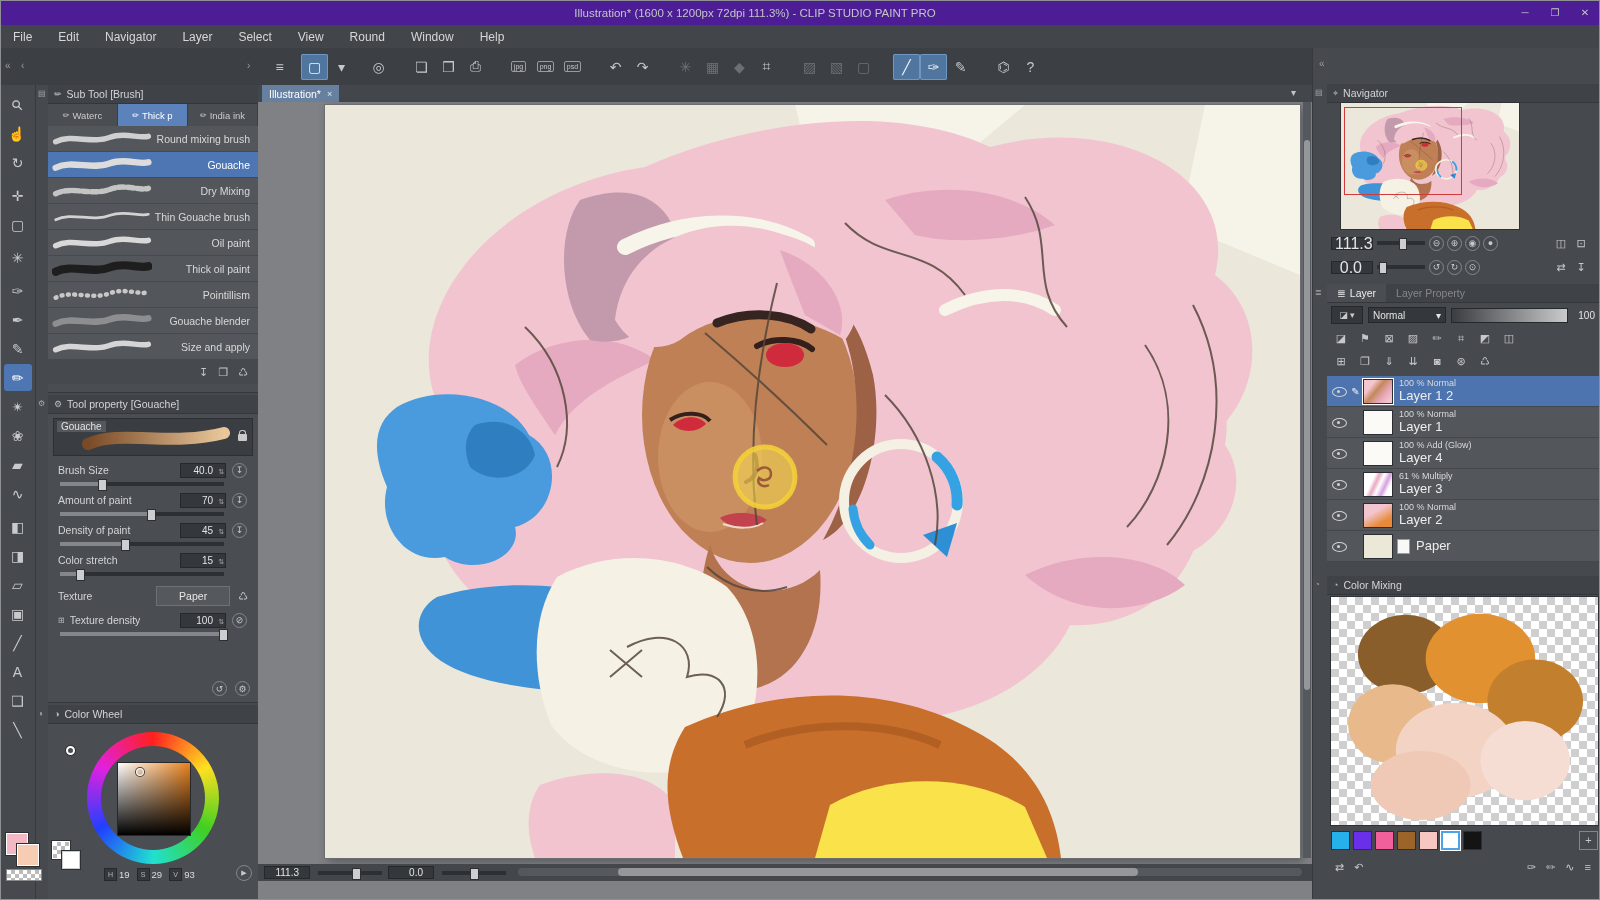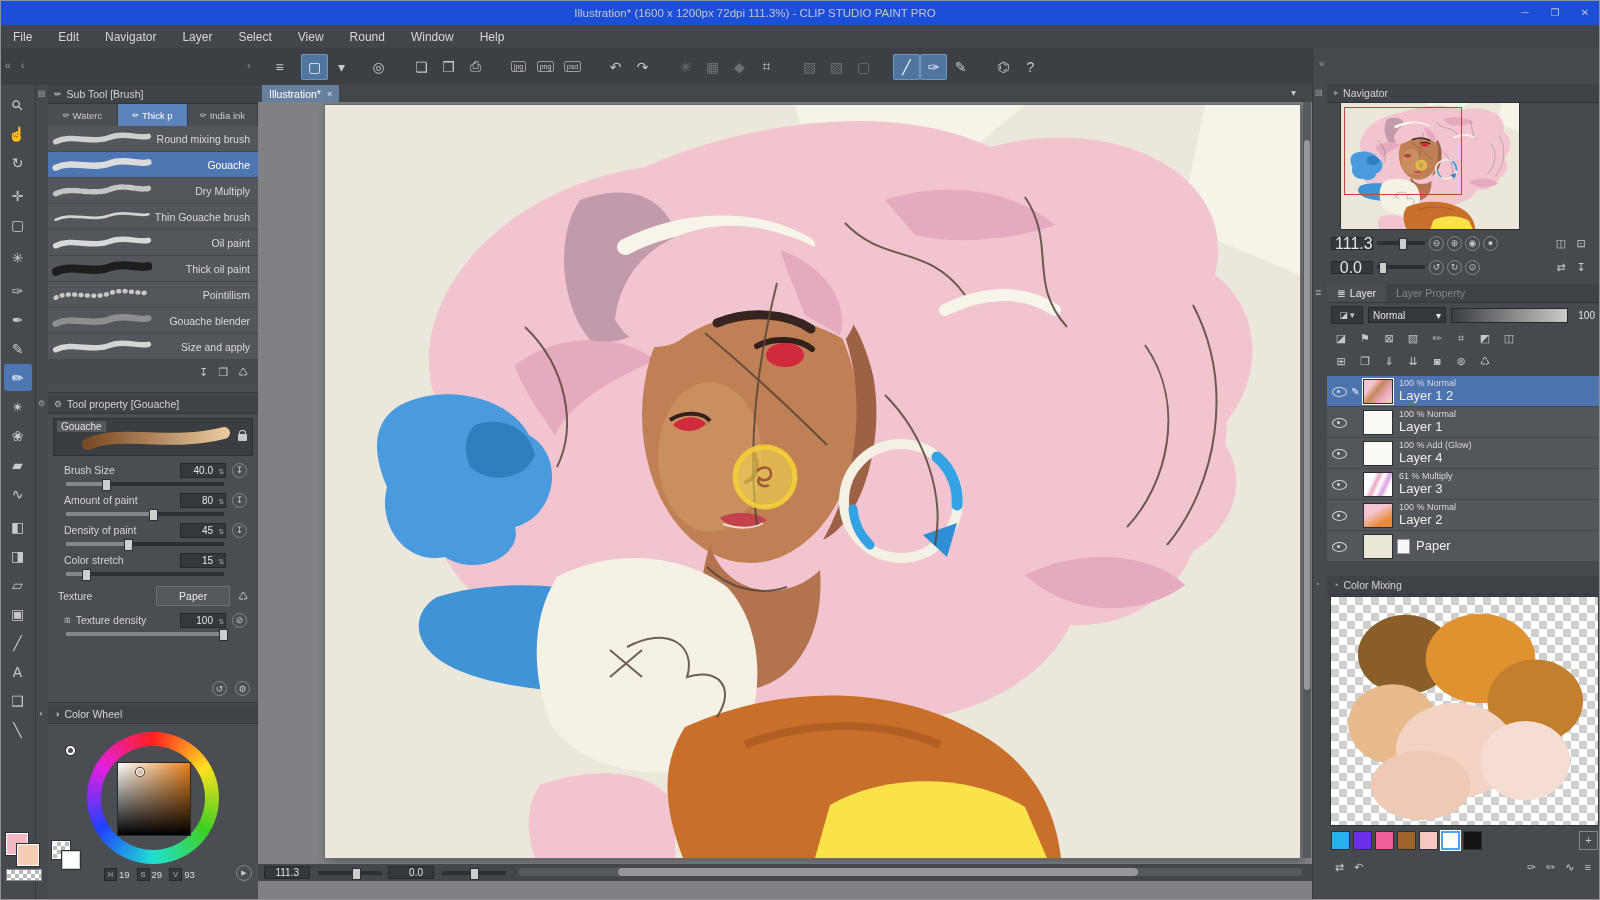--- a/index.html
+++ b/index.html
@@ -1,21 +1,21 @@
 <!DOCTYPE html>
 <html><head>
 <meta charset="utf-8">
 <style>
   html,body{margin:0;padding:0}
   body{width:1600px;height:900px;overflow:hidden;position:relative;background:#43464b;
        font-family:"Liberation Sans",sans-serif;color:#d8d9da;-webkit-user-select:none;user-select:none}
   .abs{position:absolute}
   .frame{position:absolute;inset:0;border:1px solid #8e9093;pointer-events:none;z-index:99}
   
-  .titlebar{left:0;top:0;width:1600px;height:25px;background:#1d4ed8;display:flex;align-items:center}
+  .titlebar{left:0;top:0;width:1600px;height:25px;background:#4c1d95;display:flex;align-items:center}
   .titlebar .title{flex:1;text-align:center;font-size:11.5px;color:#c3c5c7}
   .win-btn{width:30px;height:25px;display:flex;align-items:center;justify-content:center;font-size:10px;color:#c3c5c7}
   .menubar{left:0;top:25px;width:1600px;height:23px;background:#42454a;display:flex;align-items:center;border-bottom:1px solid #34373b}
   .menu-item{padding:0 13px;font-size:12px;height:23px;display:flex;align-items:center;color:#d6d7d8}
   .toolbar{left:0;top:48px;width:1600px;height:37px;background:#3c3f44;border-bottom:1px solid #2e3135;display:flex;align-items:center}
   .tb-arrows{position:absolute;font-size:10px;color:#9b9da0;top:12px}
   .tb-items{display:flex;align-items:center;margin-left:266px}
   .tb-item{width:27px;height:26px;border-radius:2px;display:flex;align-items:center;justify-content:center;font-size:14px;color:#c6c8ca}
   .tb-item.active{background:#50759f;color:#f0f4f8;box-shadow:inset 0 0 0 1px #6f97c4}
   .tb-item.disabled{opacity:.35}
@@ -39,21 +39,21 @@
   .brush-row.selected{background:#4d76b2;color:#fff}
   .brush-row svg{flex:0 0 100px}
   .brush-name{flex:1;text-align:right;font-size:10.5px;padding-right:4px;white-space:nowrap;overflow:hidden}
   .sub-footer{height:24px;display:flex;align-items:center;justify-content:flex-end;gap:10px;padding:0 10px;background:#46494e;font-size:11px;color:#c3c5c7}
   
   .tp-preview{margin:4px 5px;height:36px;background:#3a3d41;border:1px solid #2c2f33;position:relative}
   .tp-brushname{position:absolute;left:3px;top:2px;font-size:10px;background:#55585c;padding:0 4px;color:#e0e1e2}
   .tp-preview svg{position:absolute;right:22px;top:4px}
   .lock{position:absolute;right:5px;top:15px;width:9px;height:7px;background:#c9cacb;border-radius:1px}
   .lock::before{content:"";position:absolute;left:1px;top:-4px;width:5px;height:5px;border:1.5px solid #c9cacb;border-bottom:none;border-radius:3px 3px 0 0}
-  .param{margin:6px 10px 0 16px}
+  .param{margin:6px 10px 0 10px}
   .pline{display:flex;align-items:center;gap:5px;height:16px}
   .plabel{flex:1;font-size:10.5px;color:#d4d5d7;white-space:nowrap}
   .value-box{position:relative;width:46px;background:#34373b;border:1px solid #26292c;color:#e3e4e5;font-size:10px;text-align:right;padding:1px 12px 1px 3px;height:15px;box-sizing:border-box;line-height:12px}
   .value-box .spin{position:absolute;right:1px;top:2px;font-size:7px;color:#9fa1a3}
   .btn-slot{width:17px;display:flex;justify-content:center}
   .circle-btn{width:15px;height:15px;border:1px solid #84878a;border-radius:50%;font-size:9px;display:flex;align-items:center;justify-content:center;color:#c7c9cb;box-sizing:border-box}
   .slider{position:relative;height:4px;background:#2c2f33;margin:4px 24px 0 2px}
   .slider .fill{height:100%;background:#83868a;position:relative}
   .slider .thumb{position:absolute;right:-4px;top:-3px;width:7px;height:10px;background:#cdcecf;border:1px solid #2c2f33}
   .tex-row{display:flex;align-items:center;gap:8px;margin:10px 10px 0 10px}
@@ -502,21 +502,21 @@
           <svg viewBox="0 0 110 20" width="100" height="20">
             <path d="M4,13 C22,4 44,16 64,8 C80,2 96,10 106,7" fill="none" stroke-linecap="round" style="stroke: rgb(220, 220, 220); stroke-width: 7;"></path>
           </svg>
           <span class="brush-name">Gouache</span>
         </div>
 
         <div class="brush-row">
           <svg viewBox="0 0 110 20" width="100" height="20">
             <path d="M4,13 C22,4 44,16 64,8 C80,2 96,10 106,7" fill="none" stroke-linecap="round" style="stroke: rgb(196, 196, 196); stroke-width: 6; stroke-dasharray: 7, 3;"></path>
           </svg>
-          <span class="brush-name">Dry Multiply</span>
+          <span class="brush-name">Dry Mixing</span>
         </div>
 
         <div class="brush-row">
           <svg viewBox="0 0 110 20" width="100" height="20">
             <path d="M4,13 C22,4 44,16 64,8 C80,2 96,10 106,7" fill="none" stroke-linecap="round" style="stroke: rgb(210, 210, 210); stroke-width: 3;"></path>
           </svg>
           <span class="brush-name">Thin Gouache brush</span>
         </div>
 
         <div class="brush-row">
@@ -591,21 +591,21 @@
             <div class="fill" style="width: 26%;">
               <span class="thumb"></span>
             </div>
           </div>
         </div>
 
         <div class="param">
           <div class="pline">
             <span class="plabel">Amount of paint</span>
             <span class="value-box">
-              <span>80</span>
+              <span>70</span>
               <span class="spin">⇅</span>
             </span>
             <span class="btn-slot">
               <span class="circle-btn">↧</span>
             </span>
           </div>
           <div class="slider">
             <div class="fill" style="width: 56%;">
               <span class="thumb"></span>
             </div>

